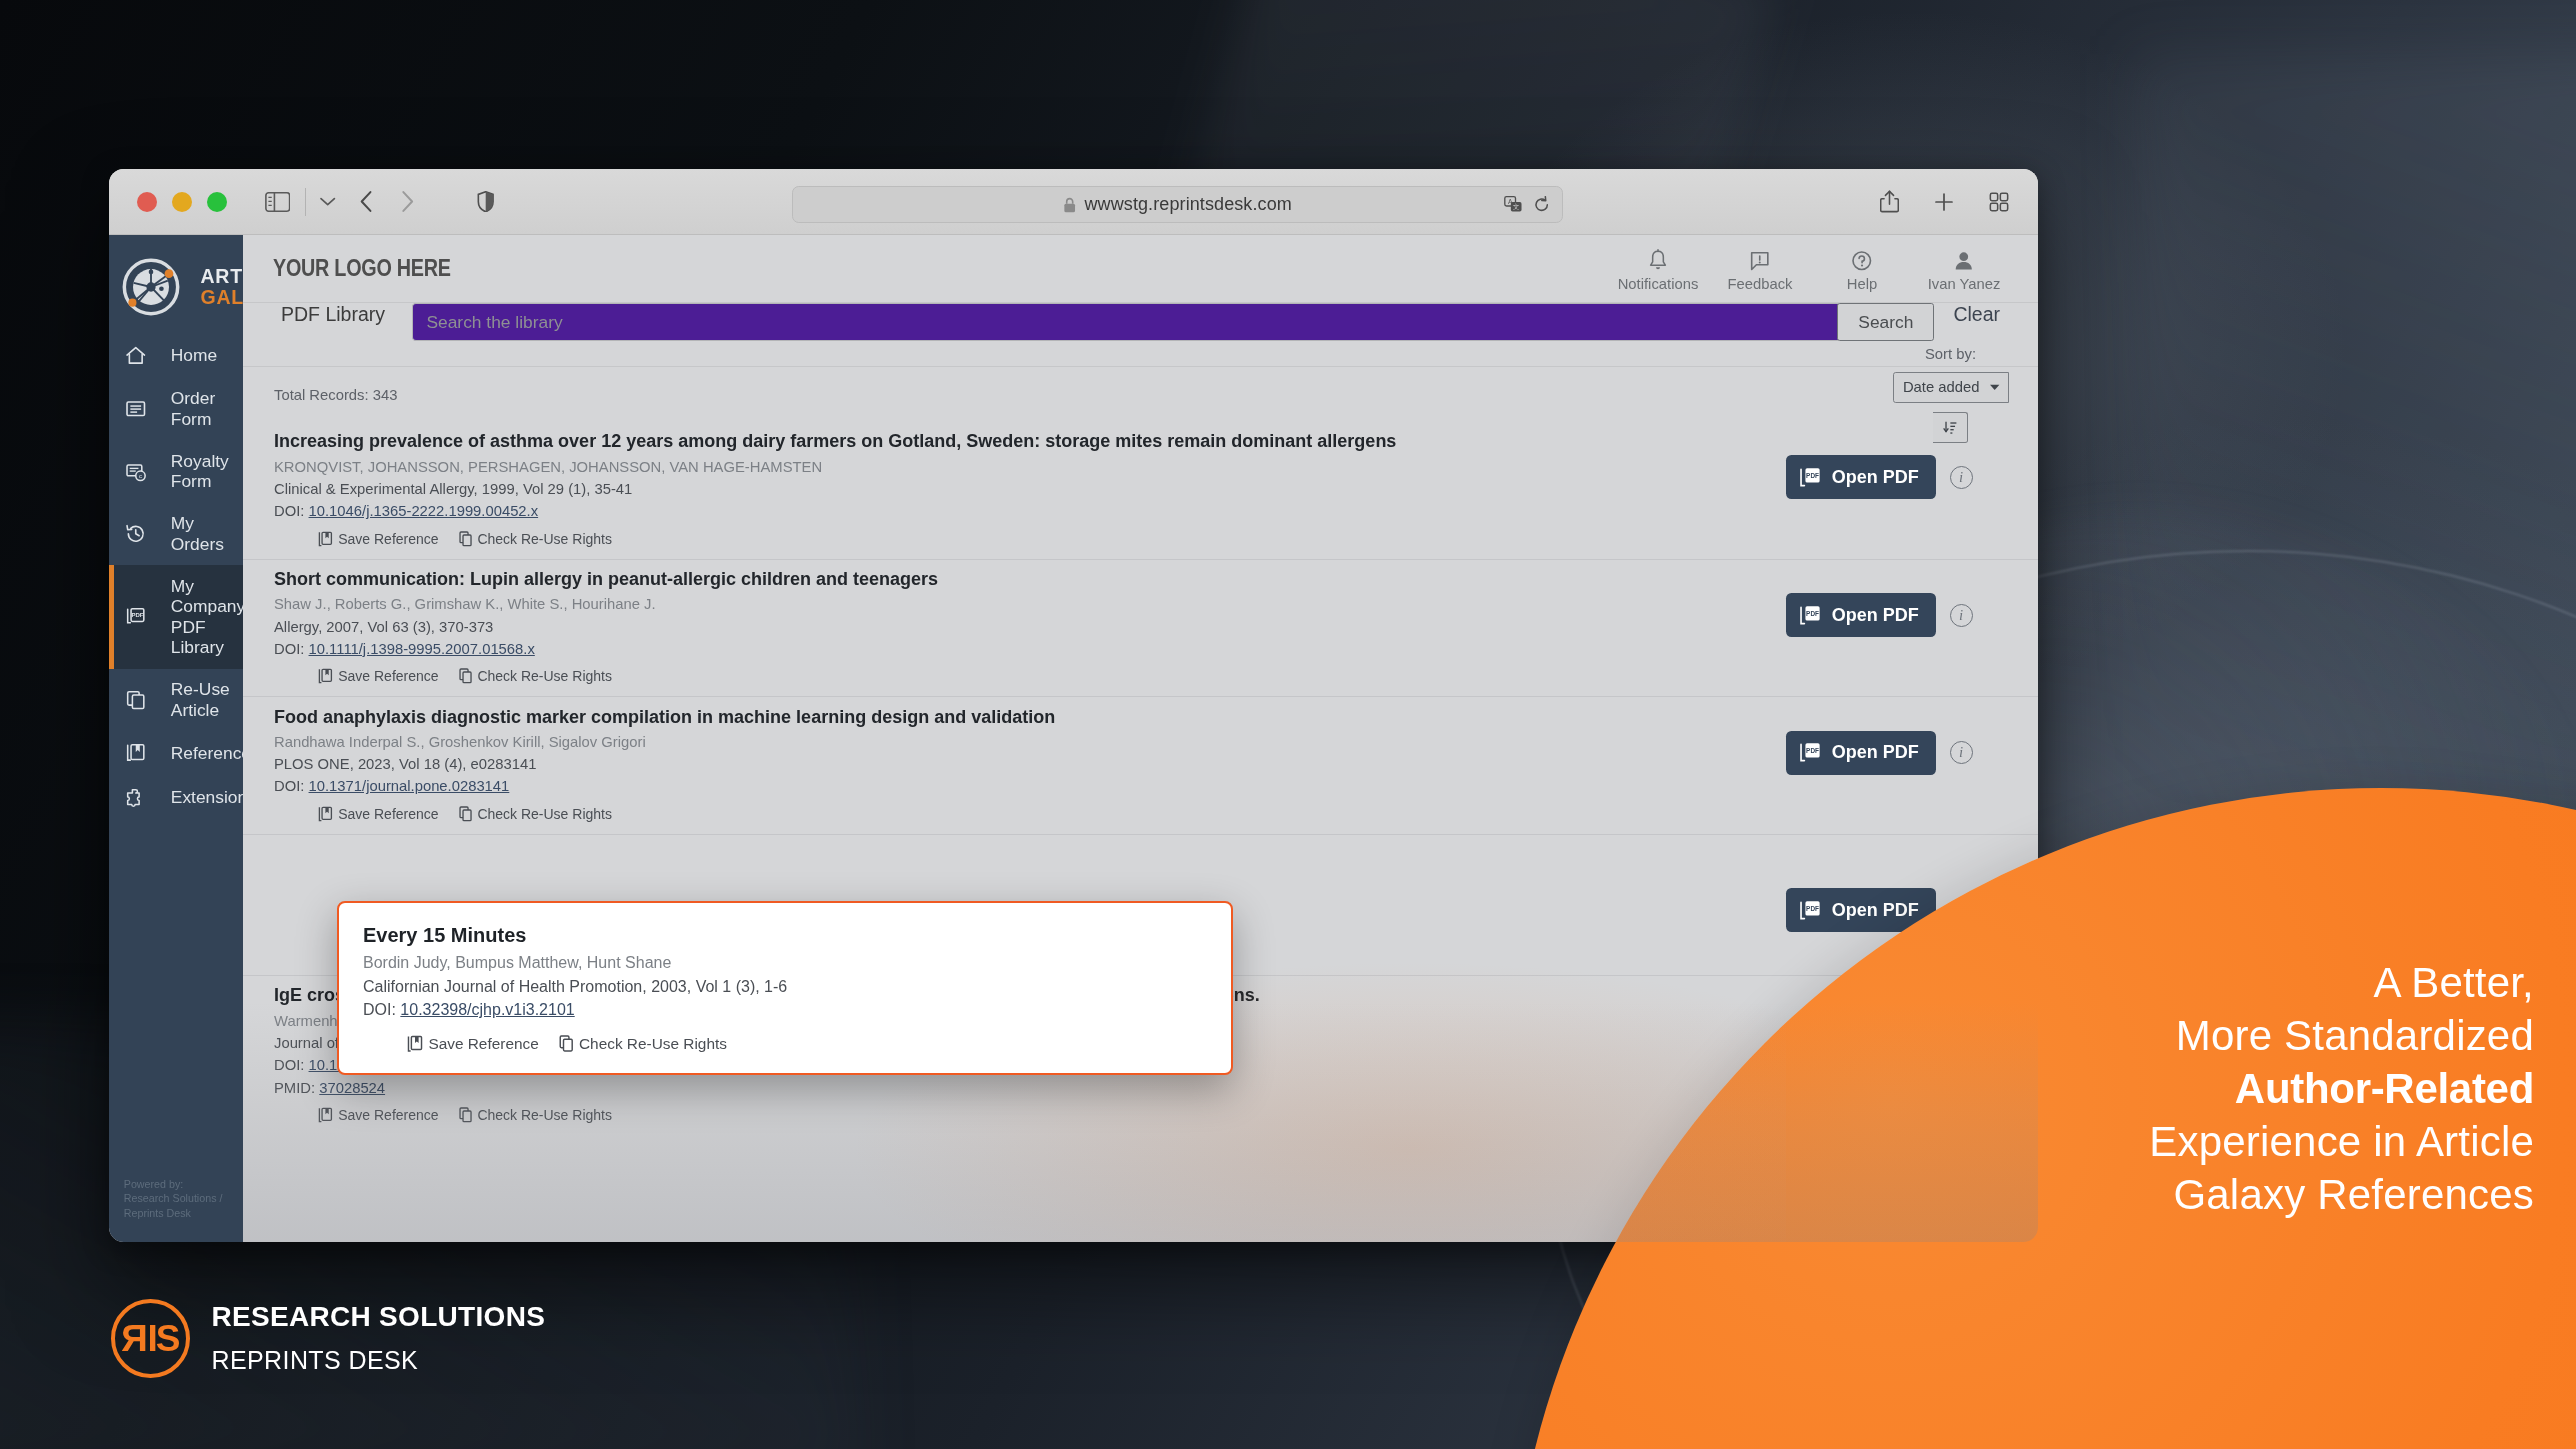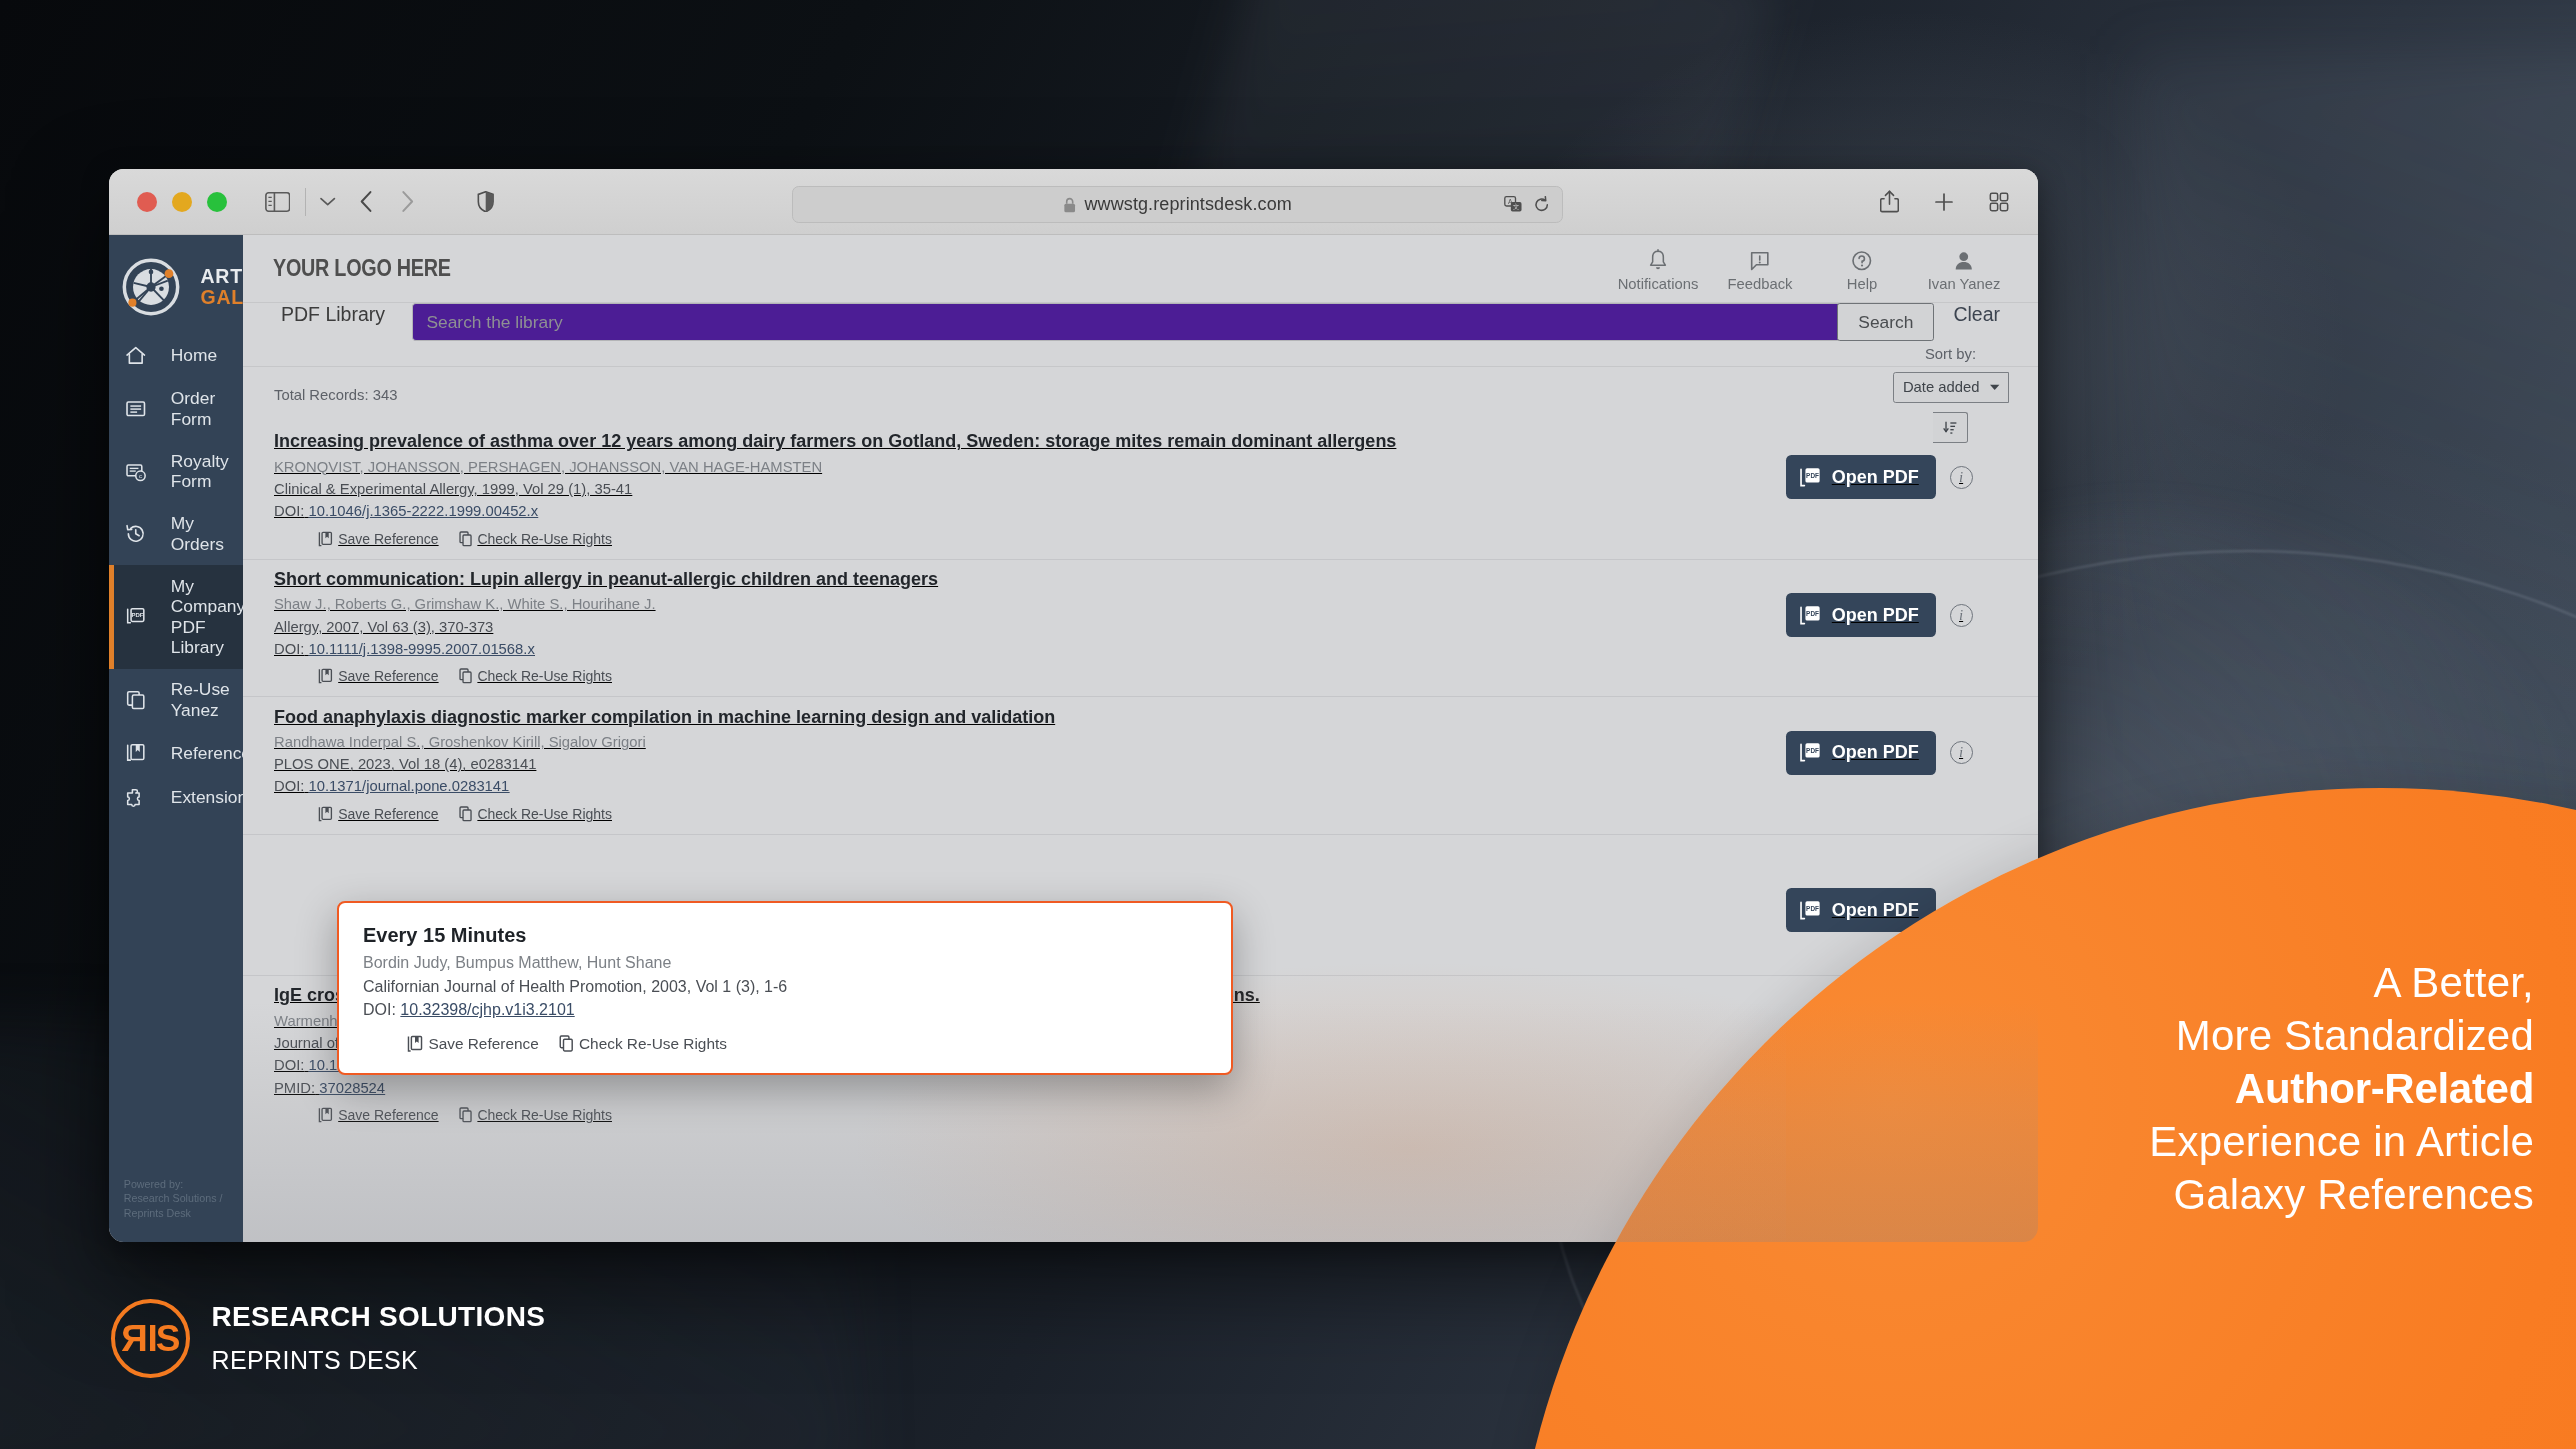--- a/index.html
+++ b/index.html
@@ -142,21 +142,21 @@
   }
   #sort-dir {
     height:31px; width:35px; background:#d2d3d5; border:0.7px solid #7b7f84; border-left:none; border-radius:0 2.7px 2.7px 0;
     display:flex; align-items:center; justify-content:center; cursor:pointer; color:#3f444a;
   }
 
   
   #results { flex:1; padding:0 0 0 0; overflow:hidden; position:relative; }
   .result {
     padding:9.4px 31px 12px 31px; border-bottom:0.7px solid #c5c6c9;
-    display:flex; align-items:flex-start; position:relative; min-height:107px;text-decoration:underline;
+    display:flex; align-items:flex-start; position:relative; min-height:107px;
   }
   .res-main { flex:1; padding-right:27px; }
   .res-title { font-size:18px; font-weight:700; color:#22262b; line-height:1.2; margin-bottom:4.7px; }
   .res-authors { font-size:14.8px; color:#7c8086; line-height:1.25; margin-bottom:4px; }
   .res-source { font-size:14.8px; color:#4a4e54; line-height:1.25; margin-bottom:3.4px; }
   .res-doi { font-size:14.8px; color:#4a4e54; line-height:1.3; margin-bottom:3.4px; }
   .res-doi a, .res-pmid a { color:#3a4c66; text-decoration:underline; }
   .res-pmid { font-size:14.8px; color:#4a4e54; line-height:1.3; }
   .res-actions { display:flex; gap:20px; margin-top:9.4px;padding-left:44px; }
   .res-act { display:flex; align-items:center; gap:5.4px; font-size:14px; color:#4a4e54; cursor:pointer; }
@@ -392,21 +392,21 @@
           <span>My Company PDF Library</span>
         </div>
 
         <div class="nav-item">
           <span class="nv-ico">
             <svg width="21.5" height="21.5" viewBox="0 0 32 32">
                 <rect x="4" y="4" width="17" height="20" rx="2" fill="none" stroke="#dfe4e9" stroke-width="2.3"></rect>
                 <rect x="11" y="9" width="17" height="20" rx="2" fill="#334356" stroke="#dfe4e9" stroke-width="2.3"></rect>
               </svg>
           </span>
-          <span>Re-Use Yanez</span>
+          <span>Re-Use Article</span>
         </div>
 
         <div class="nav-item">
           <span class="nv-ico">
             <svg width="21.5" height="21.5" viewBox="0 0 32 32">
                 <path d="M4 5 V27 H8" fill="none" stroke="#dfe4e9" stroke-width="2.3" stroke-linecap="round"></path>
                 <rect x="9" y="4" width="19" height="22" rx="2" fill="none" stroke="#dfe4e9" stroke-width="2.3"></rect>
                 <polygon points="16,4 22,4 22,15 19,12 16,15" fill="#dfe4e9"></polygon>
               </svg>
           </span>

